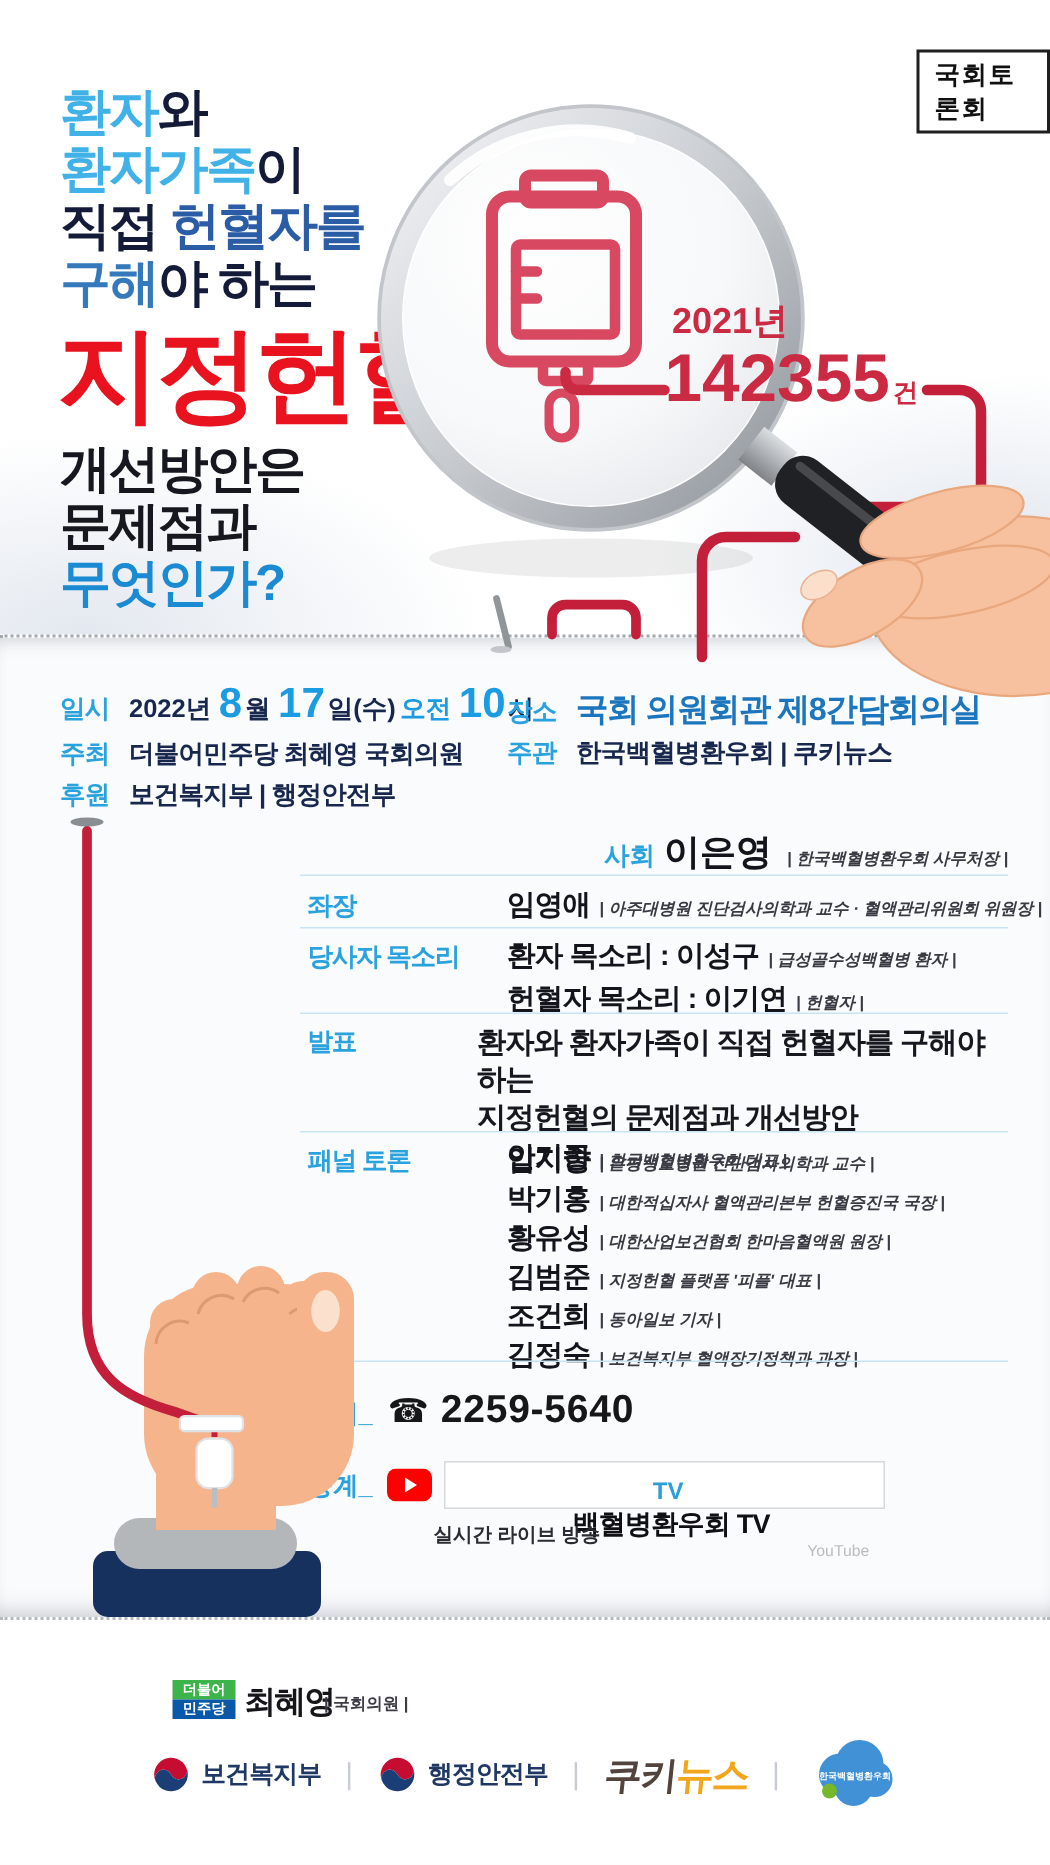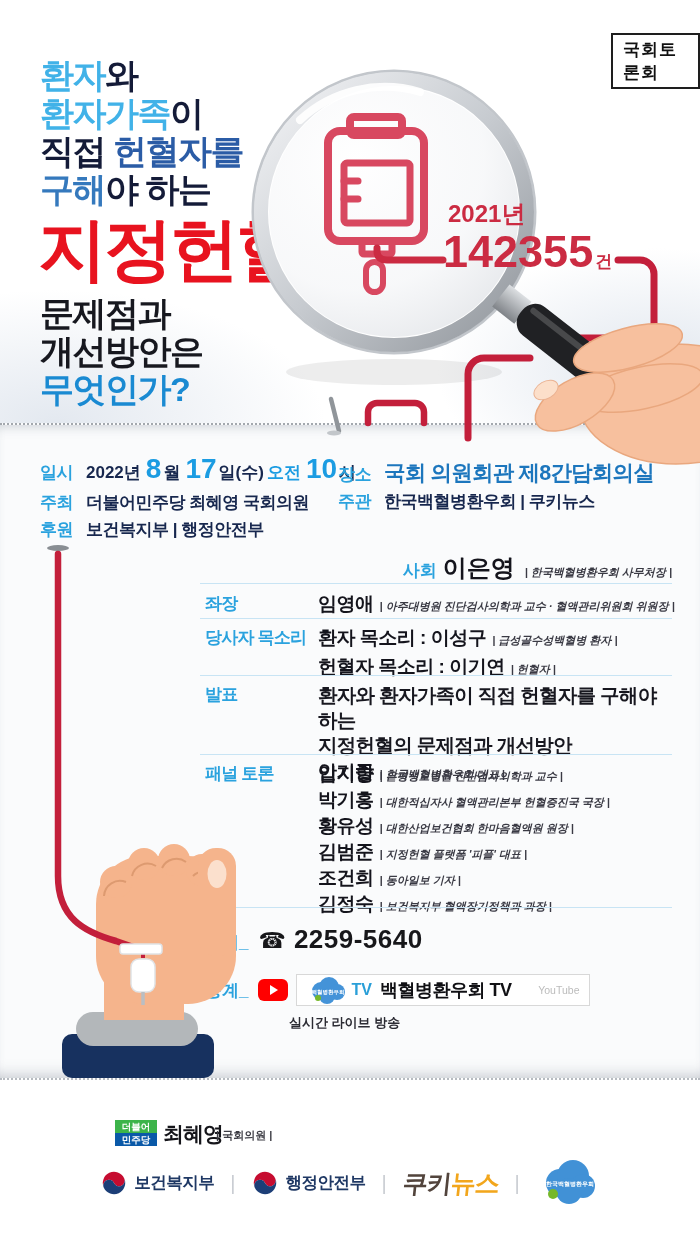--- a/index.html
+++ b/index.html
@@ -37,32 +37,32 @@
   .dnum{font-size:28px;font-weight:800;color:#1b9ce2;margin:0 2px;}
   .dseg{font-size:17px;font-weight:800;color:#17274e;margin-right:3px;}
   .dseg.blue{color:#1b9ce2;}
   .venue-val{font-size:21.5px;font-weight:900;color:#1c76bd;letter-spacing:-0.8px;}
   .hr{position:absolute;left:200px;width:472px;height:1px;background:#c8e4f4;}
   .prow{position:absolute;left:205px;width:470px;display:flex;}
   .plabel{width:113px;flex:none;font-size:17px;font-weight:900;color:#2aa2de;letter-spacing:-0.8px;white-space:nowrap;}
   .pname{font-size:19px;font-weight:900;color:#14141c;letter-spacing:-0.5px;}
   .pdesc{font-size:11px;font-weight:600;color:#3a3a44;margin-left:6px;font-style:italic;}
   .ptitle{font-size:19.5px;font-weight:900;color:#17171f;line-height:25px;letter-spacing:-0.7px;}
-  .pl{line-height:24px;white-space:nowrap;}
+  .pl{line-height:24px;white-space:nowrap;margin-left:20px;}
   .mc-row{position:absolute;right:28px;top:127px;display:flex;align-items:baseline;white-space:nowrap;}
   .mc-label{font-size:17px;font-weight:900;color:#2aa2de;margin-right:6px;}
   .mc-name{font-size:24px;font-weight:700;color:#14141c;margin-right:4px;}
   .contact-row{position:absolute;left:205px;top:499px;display:flex;align-items:baseline;}
   .contact-label,.bc-label{font-size:17px;font-weight:900;color:#2aa2de;}
   .phone-icon{font-size:22px;color:#17171a;margin-left:10px;}
   .phone{font-size:26px;font-weight:900;color:#17171a;margin-left:8px;letter-spacing:.5px;}
   .bc-row{position:absolute;left:205px;top:549px;display:flex;align-items:center;}
   .yt-icon{margin-left:10px;flex:none;}
   .banner{margin-left:8px;width:294px;height:32px;border:1px solid #d8d8d8;background:#fff;
-          display:flex;align-items:center;padding:0 10px;box-sizing:border-box;}
+          display:flex;align-items:center;padding:11px 10px;box-sizing:border-box;flex-direction:column;}
   .bn-tv{font-size:16px;font-weight:900;color:#2a9fd8;margin-left:4px;}
   .bn-name{font-size:18px;font-weight:900;color:#101014;margin-left:8px;letter-spacing:-0.5px;}
   .bn-platform{margin-left:auto;font-size:10.5px;font-weight:400;color:#bcbcbc;}
   .caption{position:absolute;left:289px;top:589px;font-size:13px;font-weight:700;color:#2b2b33;}
 
   
   .footer{position:absolute;left:0;top:1078px;width:700px;height:165px;background:#fff;
           border-top:2px dotted #b6bac0;z-index:2;}
   .party{position:absolute;left:115px;top:40px;width:42px;}
   .party div{height:13px;line-height:13px;text-align:center;font-size:9.5px;font-weight:800;color:#fff;letter-spacing:0;}
@@ -92,22 +92,22 @@
     <div class="abs hl">
       <div><span class="c-sky">환자</span><span>와</span></div>
       <div><span class="c-sky">환자가족</span><span>이</span></div>
       <div><span>직접 </span><span class="c-mblue">헌혈자를</span></div>
       <div><span class="c-lblue">구해</span><span>야 하는</span></div>
     </div>
 
     <div class="abs hl-title">지정헌혈,</div>
 
     <div class="abs hl-q">
+      <div>개선방안은</div>
       <div>문제점과</div>
-      <div>개선방안은</div>
       <div class="q3">무엇인가?</div>
     </div>
   </div>
 
   <div class="abs stat-year overlay">2021년</div>
   <div class="abs stat-num overlay">
     <span class="stat-count">142355</span>
     <span class="stat-unit">건</span>
   </div>
 

